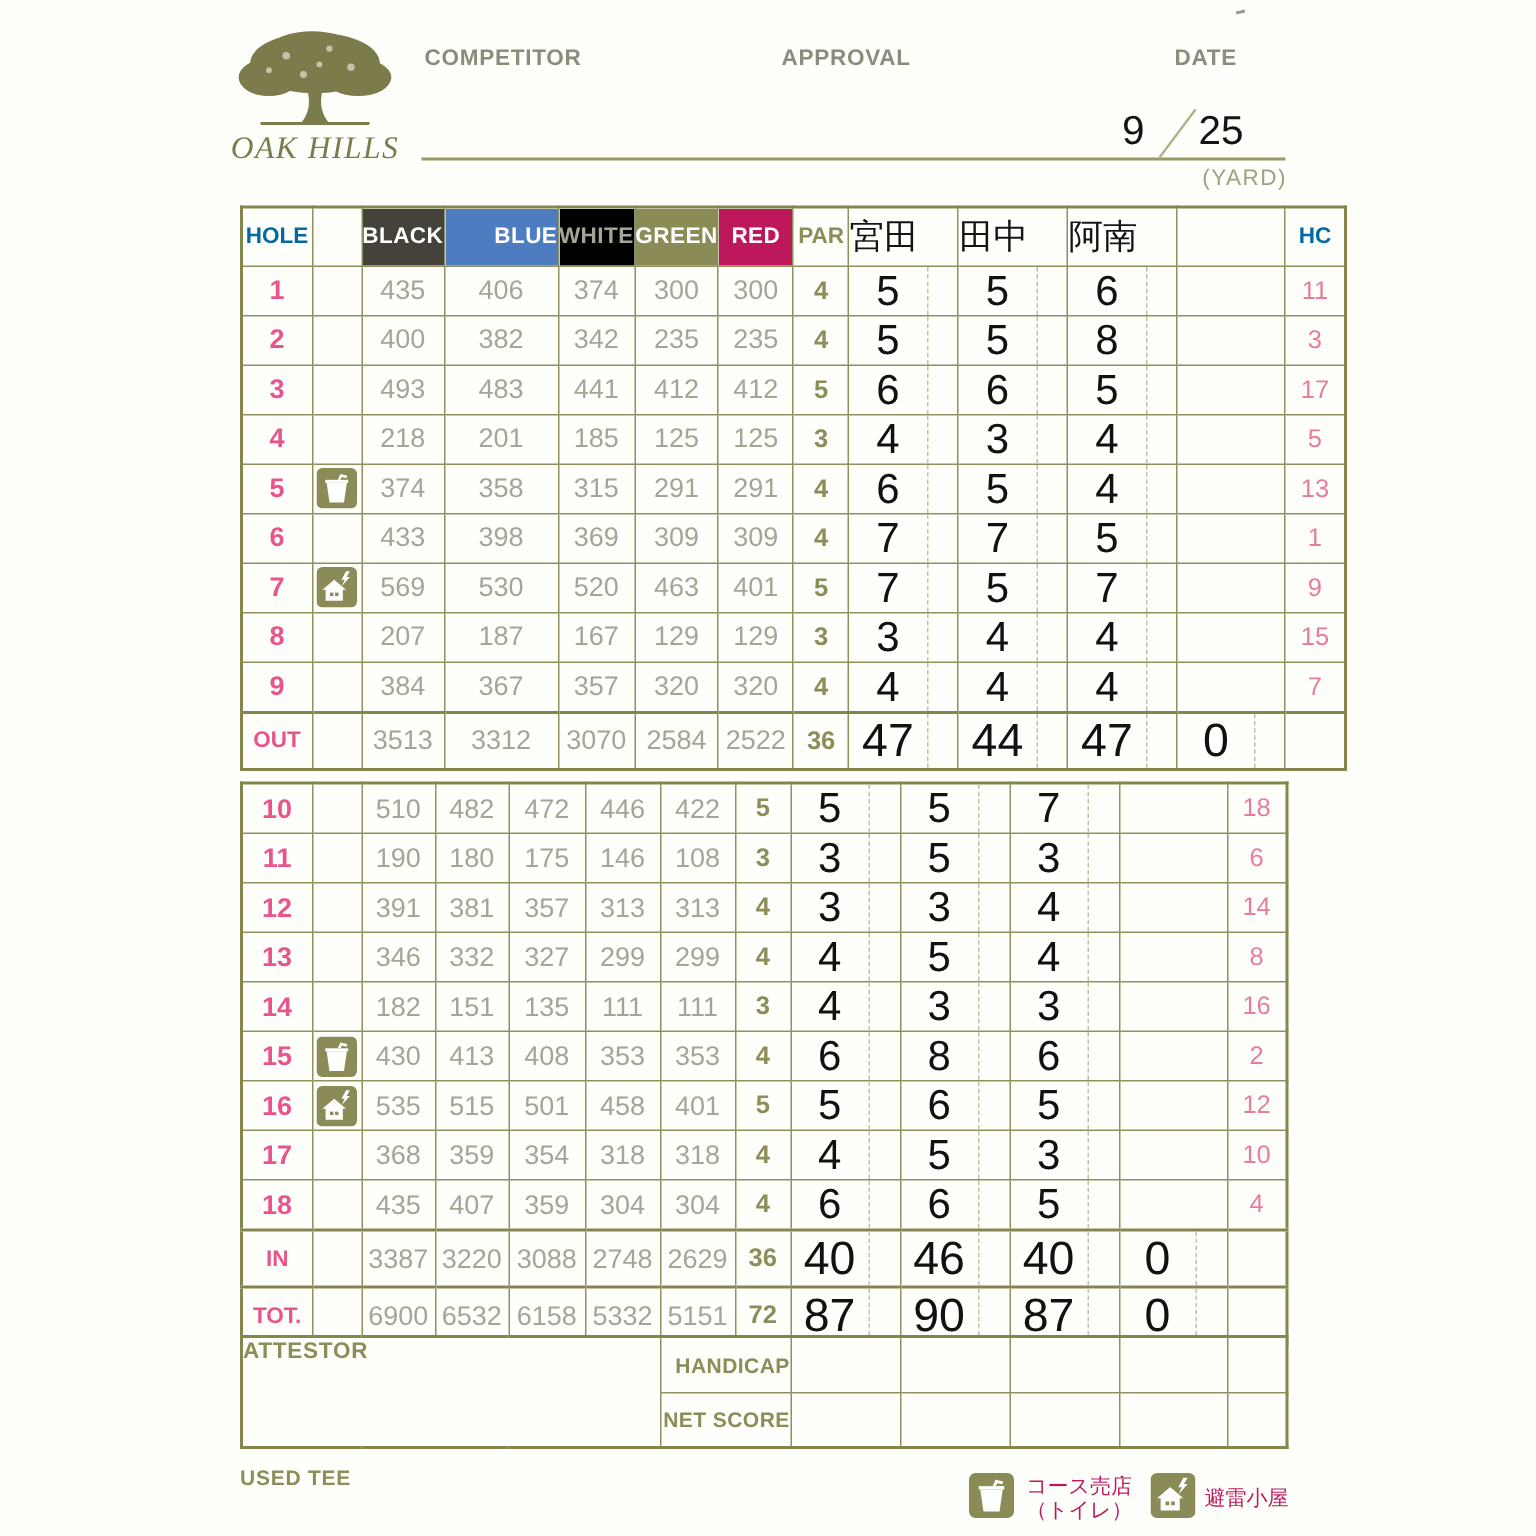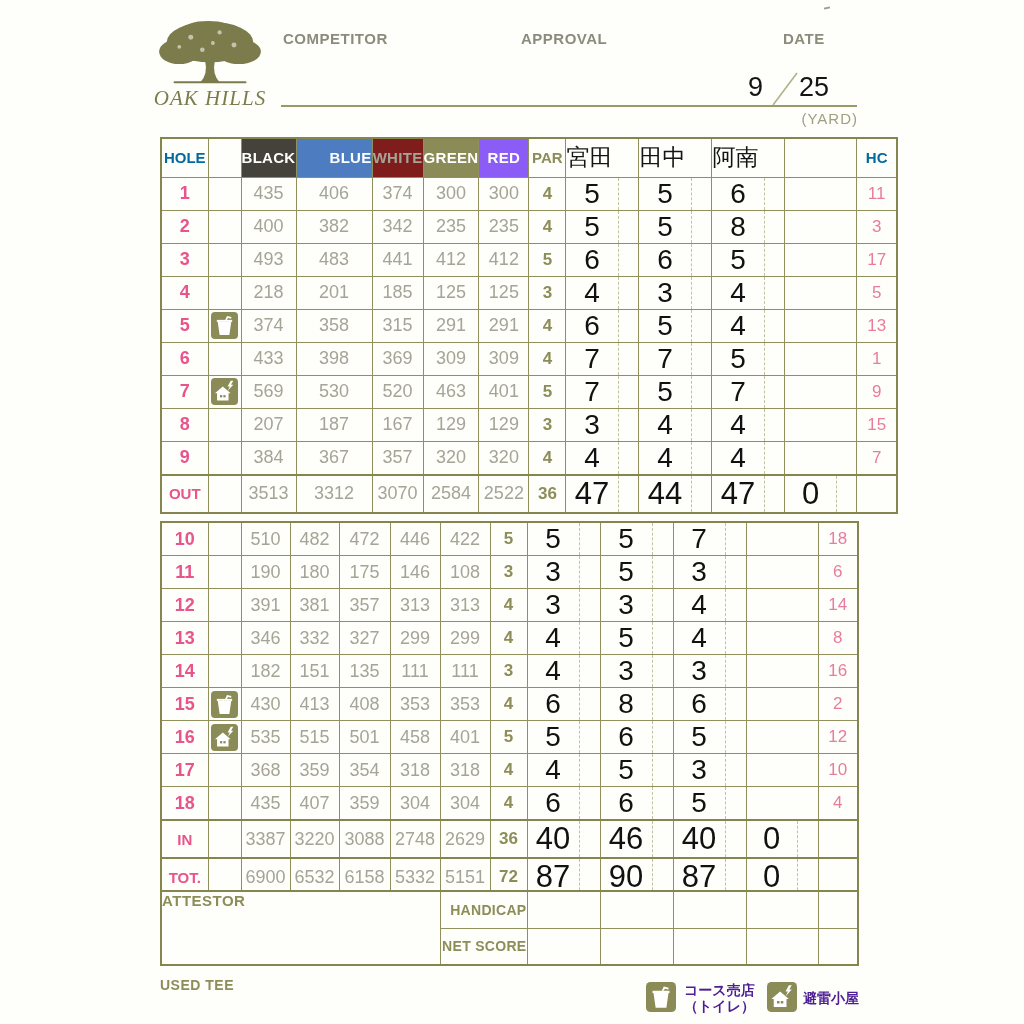--- a/index.html
+++ b/index.html
@@ -55,21 +55,21 @@
 
   .attestor-cell{vertical-align:top;text-align:left;padding:5px 8px;color:#8d8d5a;font-weight:bold;font-size:15px;letter-spacing:.5px;}
   .bottom-label{color:#8d8d5a;font-weight:bold;font-size:14px;text-align:right;letter-spacing:.3px;}
 
   
   .used-tee-label{position:absolute;left:160px;top:977px;font-size:14px;font-weight:bold;color:#8d8d5a;letter-spacing:.5px;}
   .used-tee-values{position:absolute;left:186px;top:997px;font-size:14px;color:#a5a496;letter-spacing:1px;}
   .legend-icon{position:absolute;width:30px;height:30px;}
   #legend-drink{left:646px;top:982px;}
   #legend-shelter{left:767px;top:982px;}
-  .legend-text{position:absolute;font-size:14px;color:#4c1d95;line-height:16px;font-weight:bold;}
+  .legend-text{position:absolute;font-size:14px;color:#be185d;line-height:16px;}
   #shop-text{left:684px;top:982px;}
   #shelter-text{left:803px;top:990px;}
 </style>
 </head>
 <body>
 
 <div class="page">
 
   <div class="logo">
     <svg viewBox="0 0 120 75" width="120" height="72">
@@ -122,23 +122,23 @@
         <col style="width:73px">
         <col style="width:72px">
         <col style="width:40px">
     </colgroup>
     <thead>
       <tr>
         <th class="th-hole">HOLE</th>
         <th class="th-icon"></th>
         <th class="th-tee" style="background: rgb(69, 66, 59); color: rgb(255, 255, 255);">BLACK</th>
         <th class="th-tee" style="background: rgb(77, 124, 193); color: rgb(255, 255, 255); padding-left: 33px;">BLUE</th>
-        <th class="th-tee" style="background: #7f1d1d; color: rgb(165, 164, 150);">WHITE</th>
+        <th class="th-tee" style="background: #000000; color: rgb(165, 164, 150);">WHITE</th>
         <th class="th-tee" style="background: rgb(139, 139, 87); color: rgb(255, 255, 255);">GREEN</th>
-        <th class="th-tee" style="background: #8b5cf6; color: rgb(255, 255, 255);">RED</th>
+        <th class="th-tee" style="background: #be185d; color: rgb(255, 255, 255);">RED</th>
         <th class="th-par">PAR</th>
         <th class="th-player">宮田</th>
         <th class="th-player">田中</th>
         <th class="th-player">阿南</th>
         <th class="th-player"></th>
         <th class="th-hc">HC</th>
       </tr>
     </thead>
     <tbody id="front-body">
         <tr class="hole-row">

